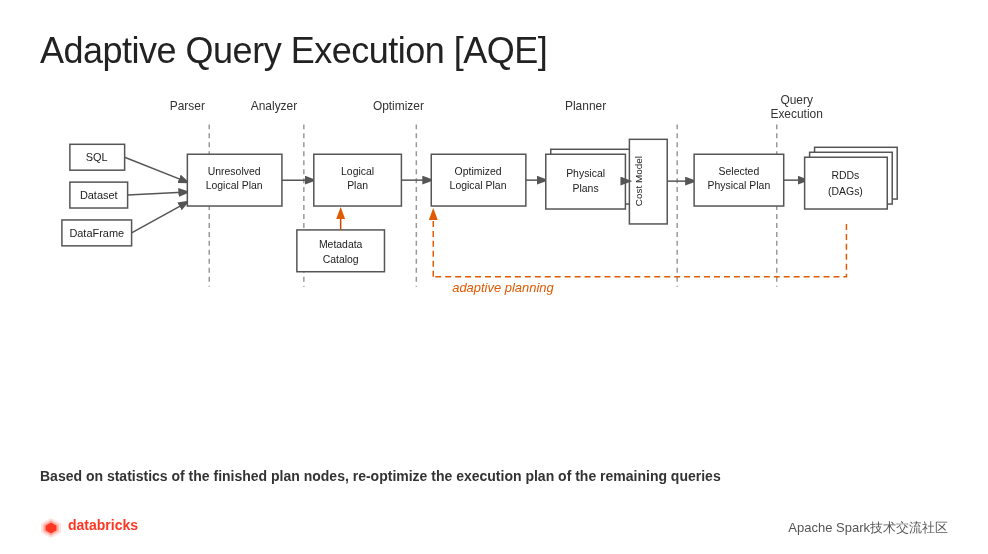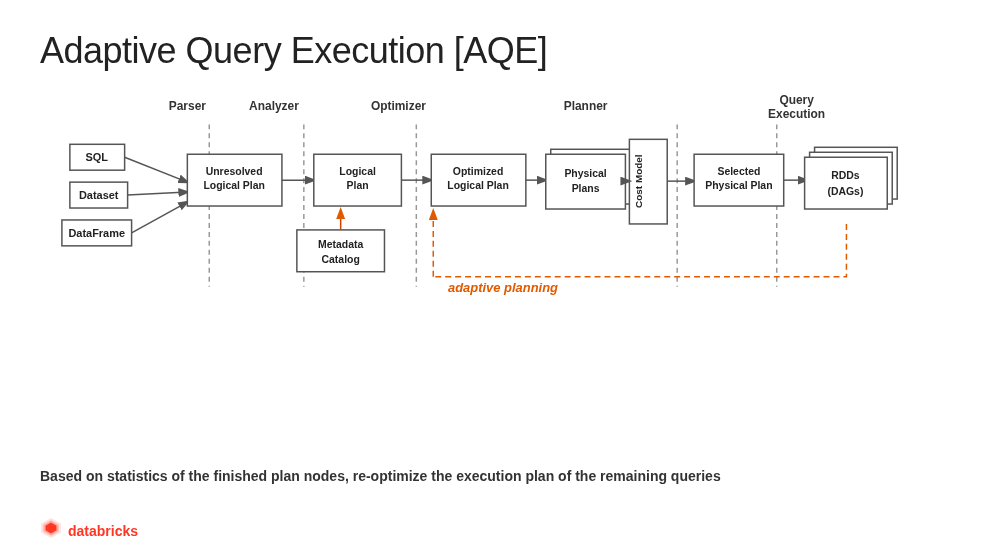--- a/index.html
+++ b/index.html
@@ -26,21 +26,20 @@
       color: #222;
       margin-bottom: 20px;
       letter-spacing: -0.5px;
     }
 
     .diagram-area {
       position: relative;
       width: 100%;
       height: 240px;
       margin-top: 10px;
-      font-weight: bold;
     }
 
     
     .bottom-text {
       position: absolute;
       bottom: 70px;
       left: 40px;
       font-size: 14px;
       color: #333;
       font-weight: bold;
@@ -52,21 +51,21 @@
       bottom: 15px;
       left: 40px;
       right: 40px;
       display: flex;
       align-items: center;
       justify-content: space-between;
     }
 
     .databricks-logo {
       display: flex;
-      align-items: flex-end;
+      align-items: flex-start;
       gap: 6px;
       font-size: 14px;
       color: #ff3621;
       font-weight: 600;
     }
 
     .logo-icon {
       width: 22px;
       height: 22px;
     }
@@ -188,14 +187,17 @@
 
   <div class="footer">
     <div class="databricks-logo">
       <svg class="logo-icon" viewBox="0 0 40 40" fill="none" xmlns="http://www.w3.org/2000/svg">
         <polygon points="20,2 38,12 38,28 20,38 2,28 2,12" fill="#ff3621" opacity="0.15"></polygon>
         <polygon points="20,6 34,14 34,26 20,34 6,26 6,14" fill="#ff3621" opacity="0.3"></polygon>
         <polygon points="20,10 30,16 30,24 20,30 10,24 10,16" fill="#ff3621"></polygon>
       </svg>
       <span>databricks</span>
     </div>
+    <div class="apache-spark-text">
+      <span>Apache Spark技术交流社区</span>
+    </div>
   </div>
 </div>
 
 </body></html>

